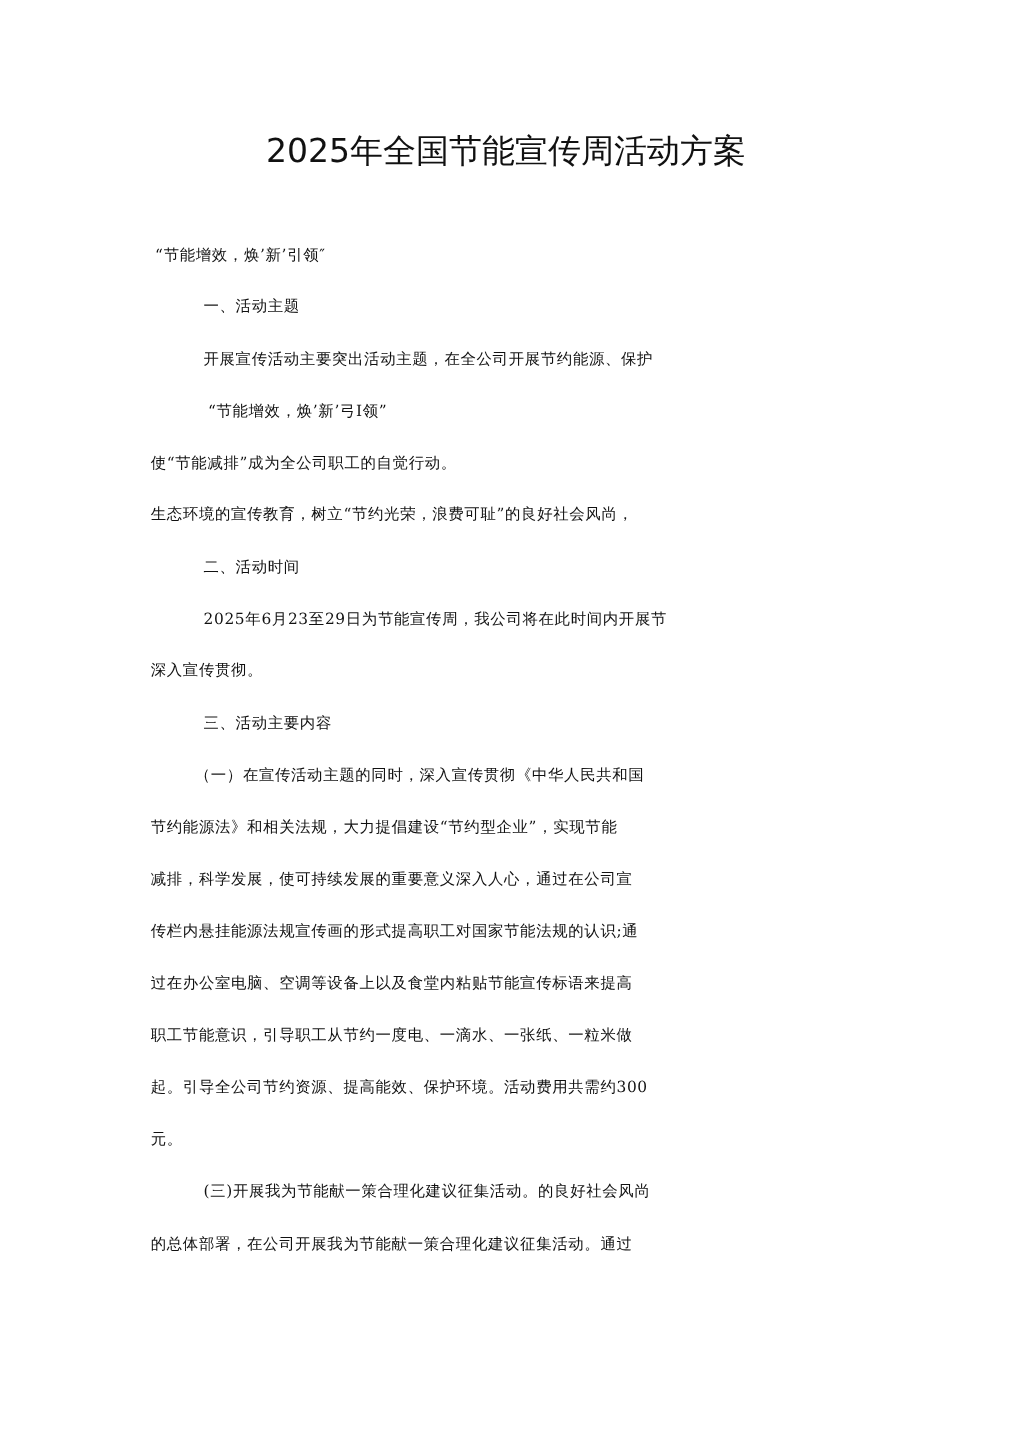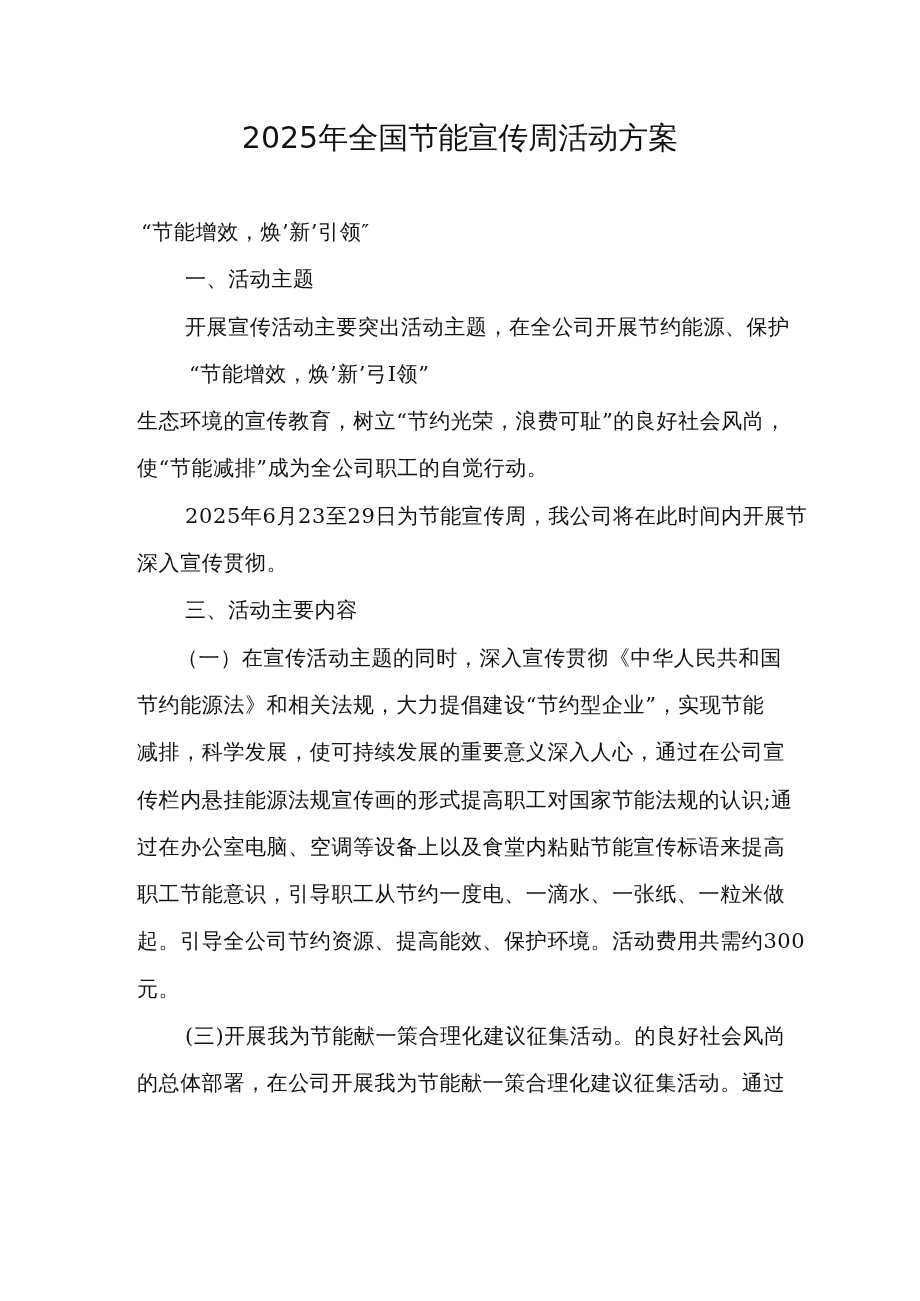--- a/index.html
+++ b/index.html
@@ -32,21 +32,21 @@
       font-size: 30px;
       line-height: 44px;
       letter-spacing: 0px;
       color: #111;
     }
     .body {
       position: absolute;
       left: 137px;
       top: 209px;
       width: 665px;
-      font-size: 21px;
+      font-size: 14px;
       line-height: 47.3px;
       letter-spacing: 0.6px;
       text-align: justify;
       text-justify: inter-character;
     }
     .line {
       white-space: nowrap;
       display: block;
       height: 47.3px;
       overflow: visible;
@@ -58,23 +58,24 @@
 <div class="page">
   <div class="title">2025年全国节能宣传周活动方案</div>
 
   <div class="body">
 
     <span class="line" style="text-indent:4px;">“节能增效，焕’新’引领″</span>
 
     <span class="line" style="text-indent:48px;">一、活动主题</span>
     <span class="line" style="text-indent:48px;">开展宣传活动主要突出活动主题，在全公司开展节约能源、保护</span>
     <span class="line" style="text-indent:52px;">“节能增效，焕’新’弓I领”</span>
+    <span class="line">使“节能减排”成为全公司职工的自觉行动。</span>
     <span class="line">生态环境的宣传教育，树立“节约光荣，浪费可耻”的良好社会风尚，</span>
-    <span class="line">使“节能减排”成为全公司职工的自觉行动。</span>
 
+    <span class="line" style="text-indent:48px;">二、活动时间</span>
     <span class="line" style="text-indent:48px;">2025年6月23至29日为节能宣传周，我公司将在此时间内开展节</span>
     <span class="line">深入宣传贯彻。</span>
 
     <span class="line" style="text-indent:48px;">三、活动主要内容</span>
     <span class="line" style="text-indent:40px;">（一）在宣传活动主题的同时，深入宣传贯彻《中华人民共和国</span>
     <span class="line">节约能源法》和相关法规，大力提倡建设“节约型企业”，实现节能</span>
     <span class="line">减排，科学发展，使可持续发展的重要意义深入人心，通过在公司宣</span>
     <span class="line">传栏内悬挂能源法规宣传画的形式提高职工对国家节能法规的认识;通</span>
     <span class="line">过在办公室电脑、空调等设备上以及食堂内粘贴节能宣传标语来提高</span>
     <span class="line">职工节能意识，引导职工从节约一度电、一滴水、一张纸、一粒米做</span>

